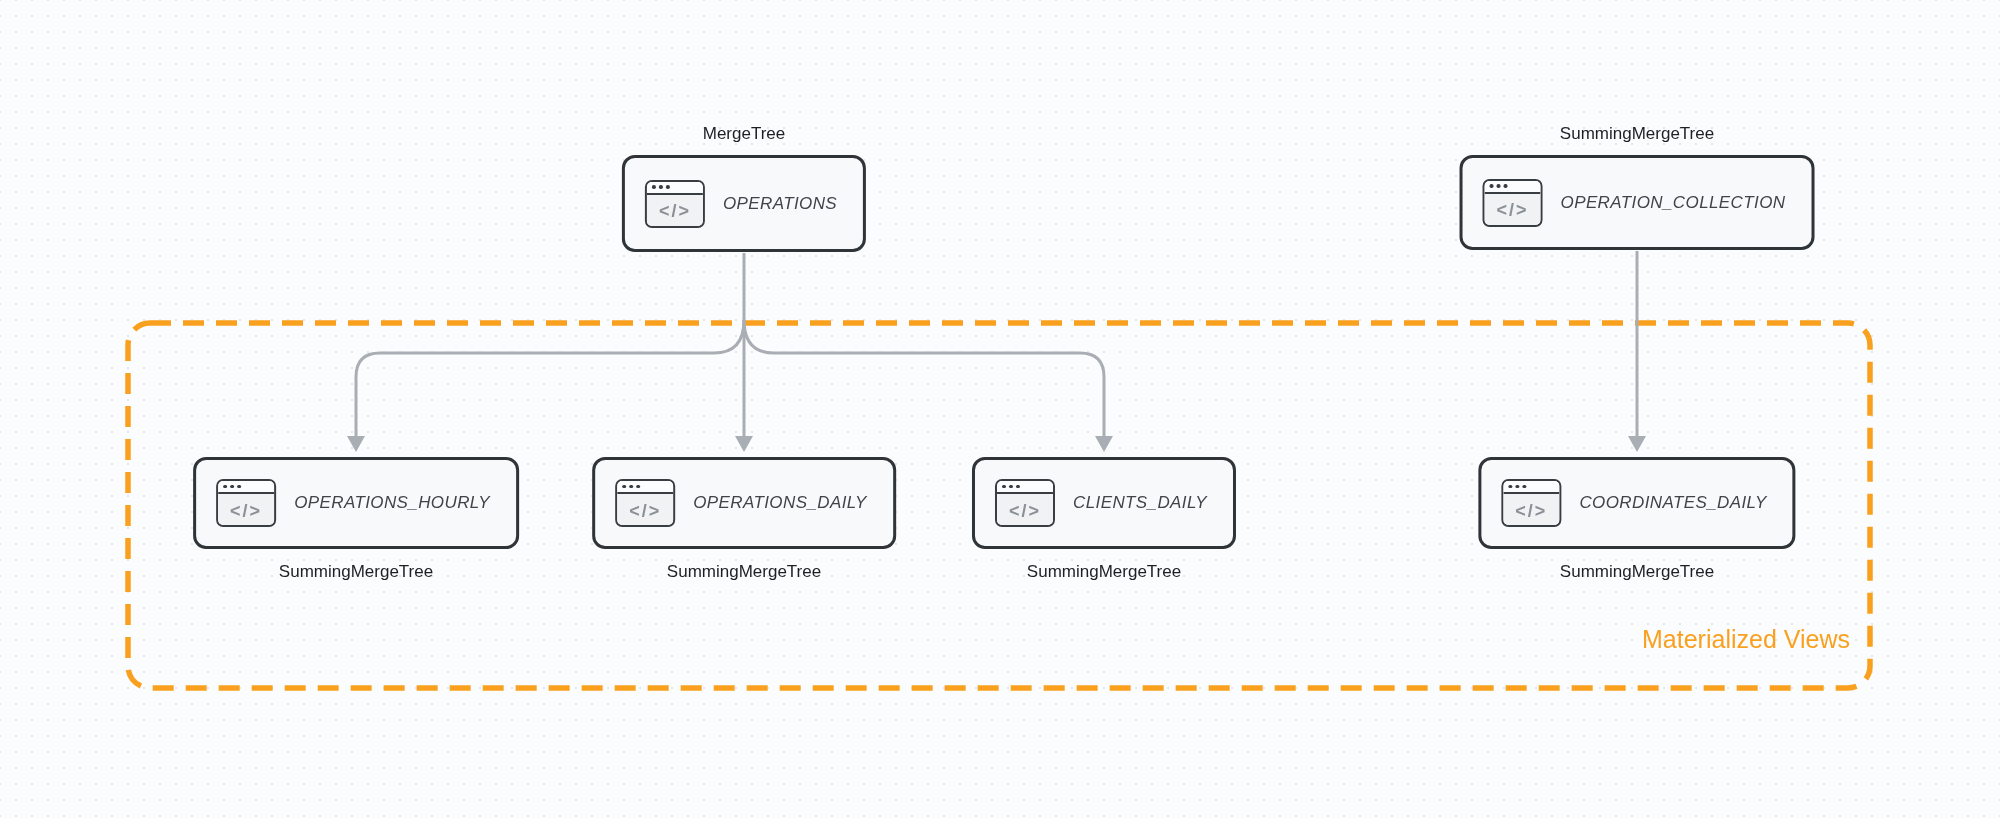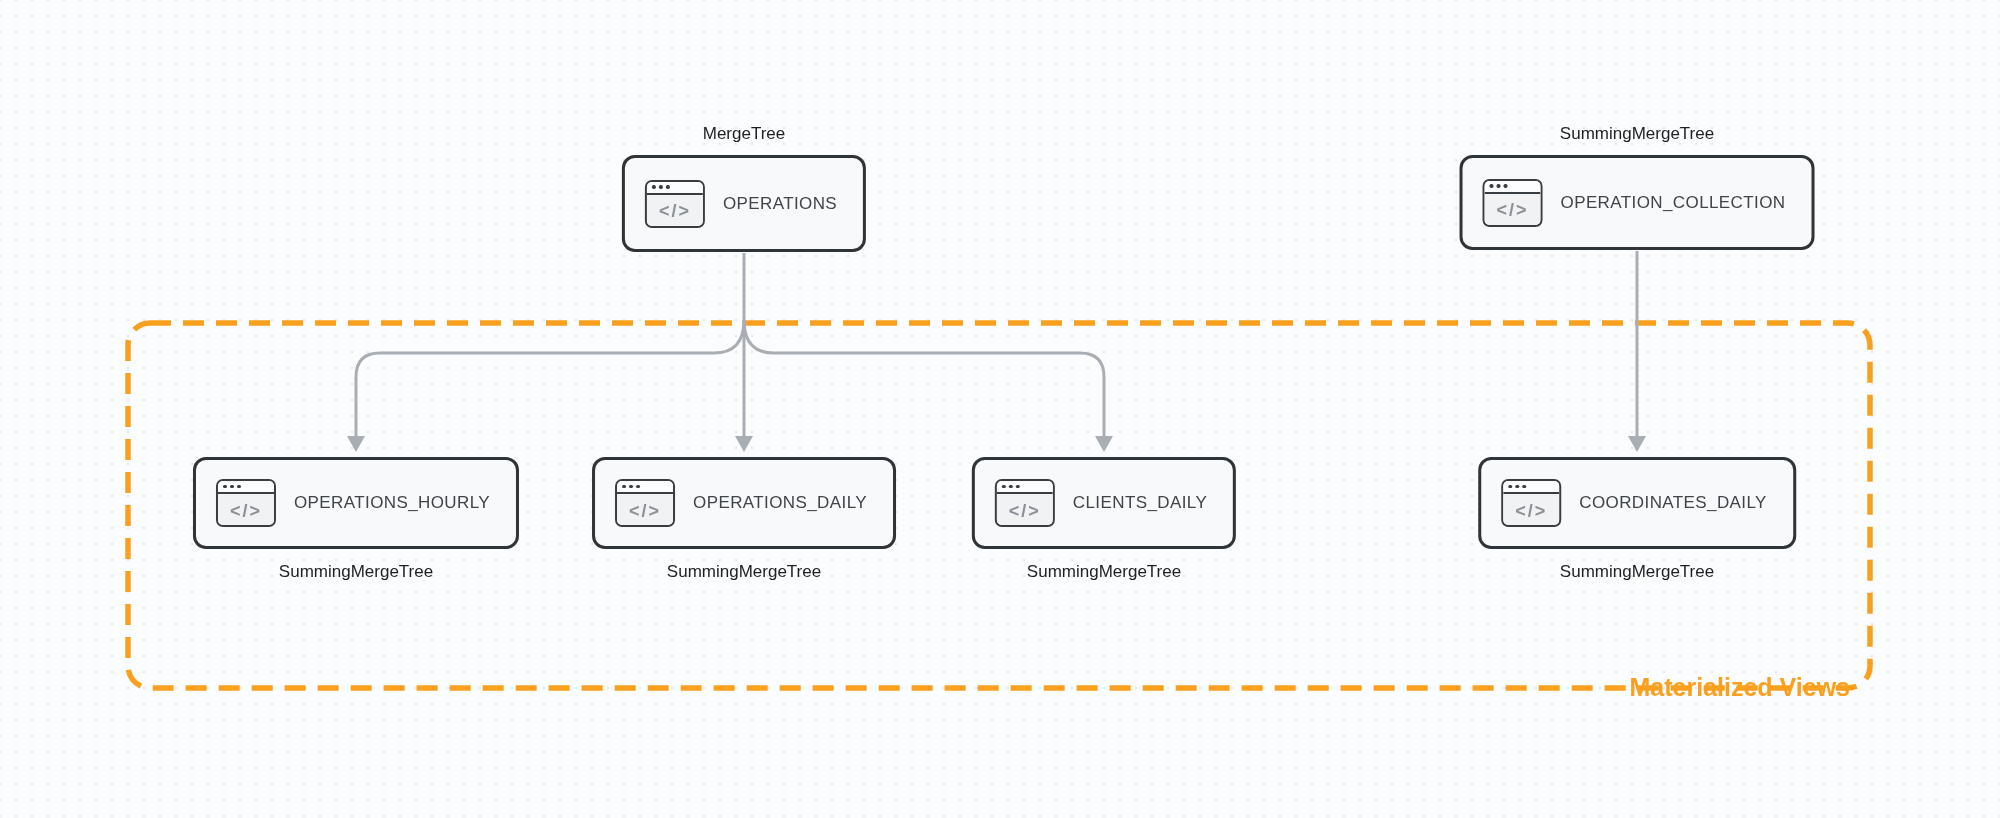--- a/index.html
+++ b/index.html
@@ -25,20 +25,21 @@
     height:92px;
     padding:0 26px 0 20px;
     background:var(--node-fill,#f8f9fa);
     border:3px solid var(--node-border,#2f3438);
     border-radius:13px;
     transform:translateX(-50%);
     box-sizing:border-box;
     white-space:nowrap;
   }
   .node-label{
+    font-style:italic;
     font-weight:500;
     font-size:17px;
     letter-spacing:.4px;
     color:var(--node-text,#3f444a);
   }
   .engine-label{
     position:absolute;
     transform:translateX(-50%);
     font-size:17px;
     font-weight:500;
@@ -71,24 +72,23 @@
     font-weight:700;
     font-size:18px;
     letter-spacing:2px;
     padding-bottom:10px;
     box-sizing:border-box;
   }
   .group-label{
     position:absolute;
     right:150px;top:625px;
     font-size:25px;
-    font-weight:700;
+    font-weight:400;
     color:var(--accent,#f9a01f);
     white-space:nowrap;
-    margin-top:48px;
   }
 </style>
 </head>
 <body>
 
 <div class="canvas">
 
   <svg class="layer" viewBox="0 0 2000 818">
 
     <rect x="128" y="323" width="1742" height="365" rx="22" fill="none" stroke="#F9A01F" stroke-width="5.5" stroke-dasharray="21 12"></rect>

